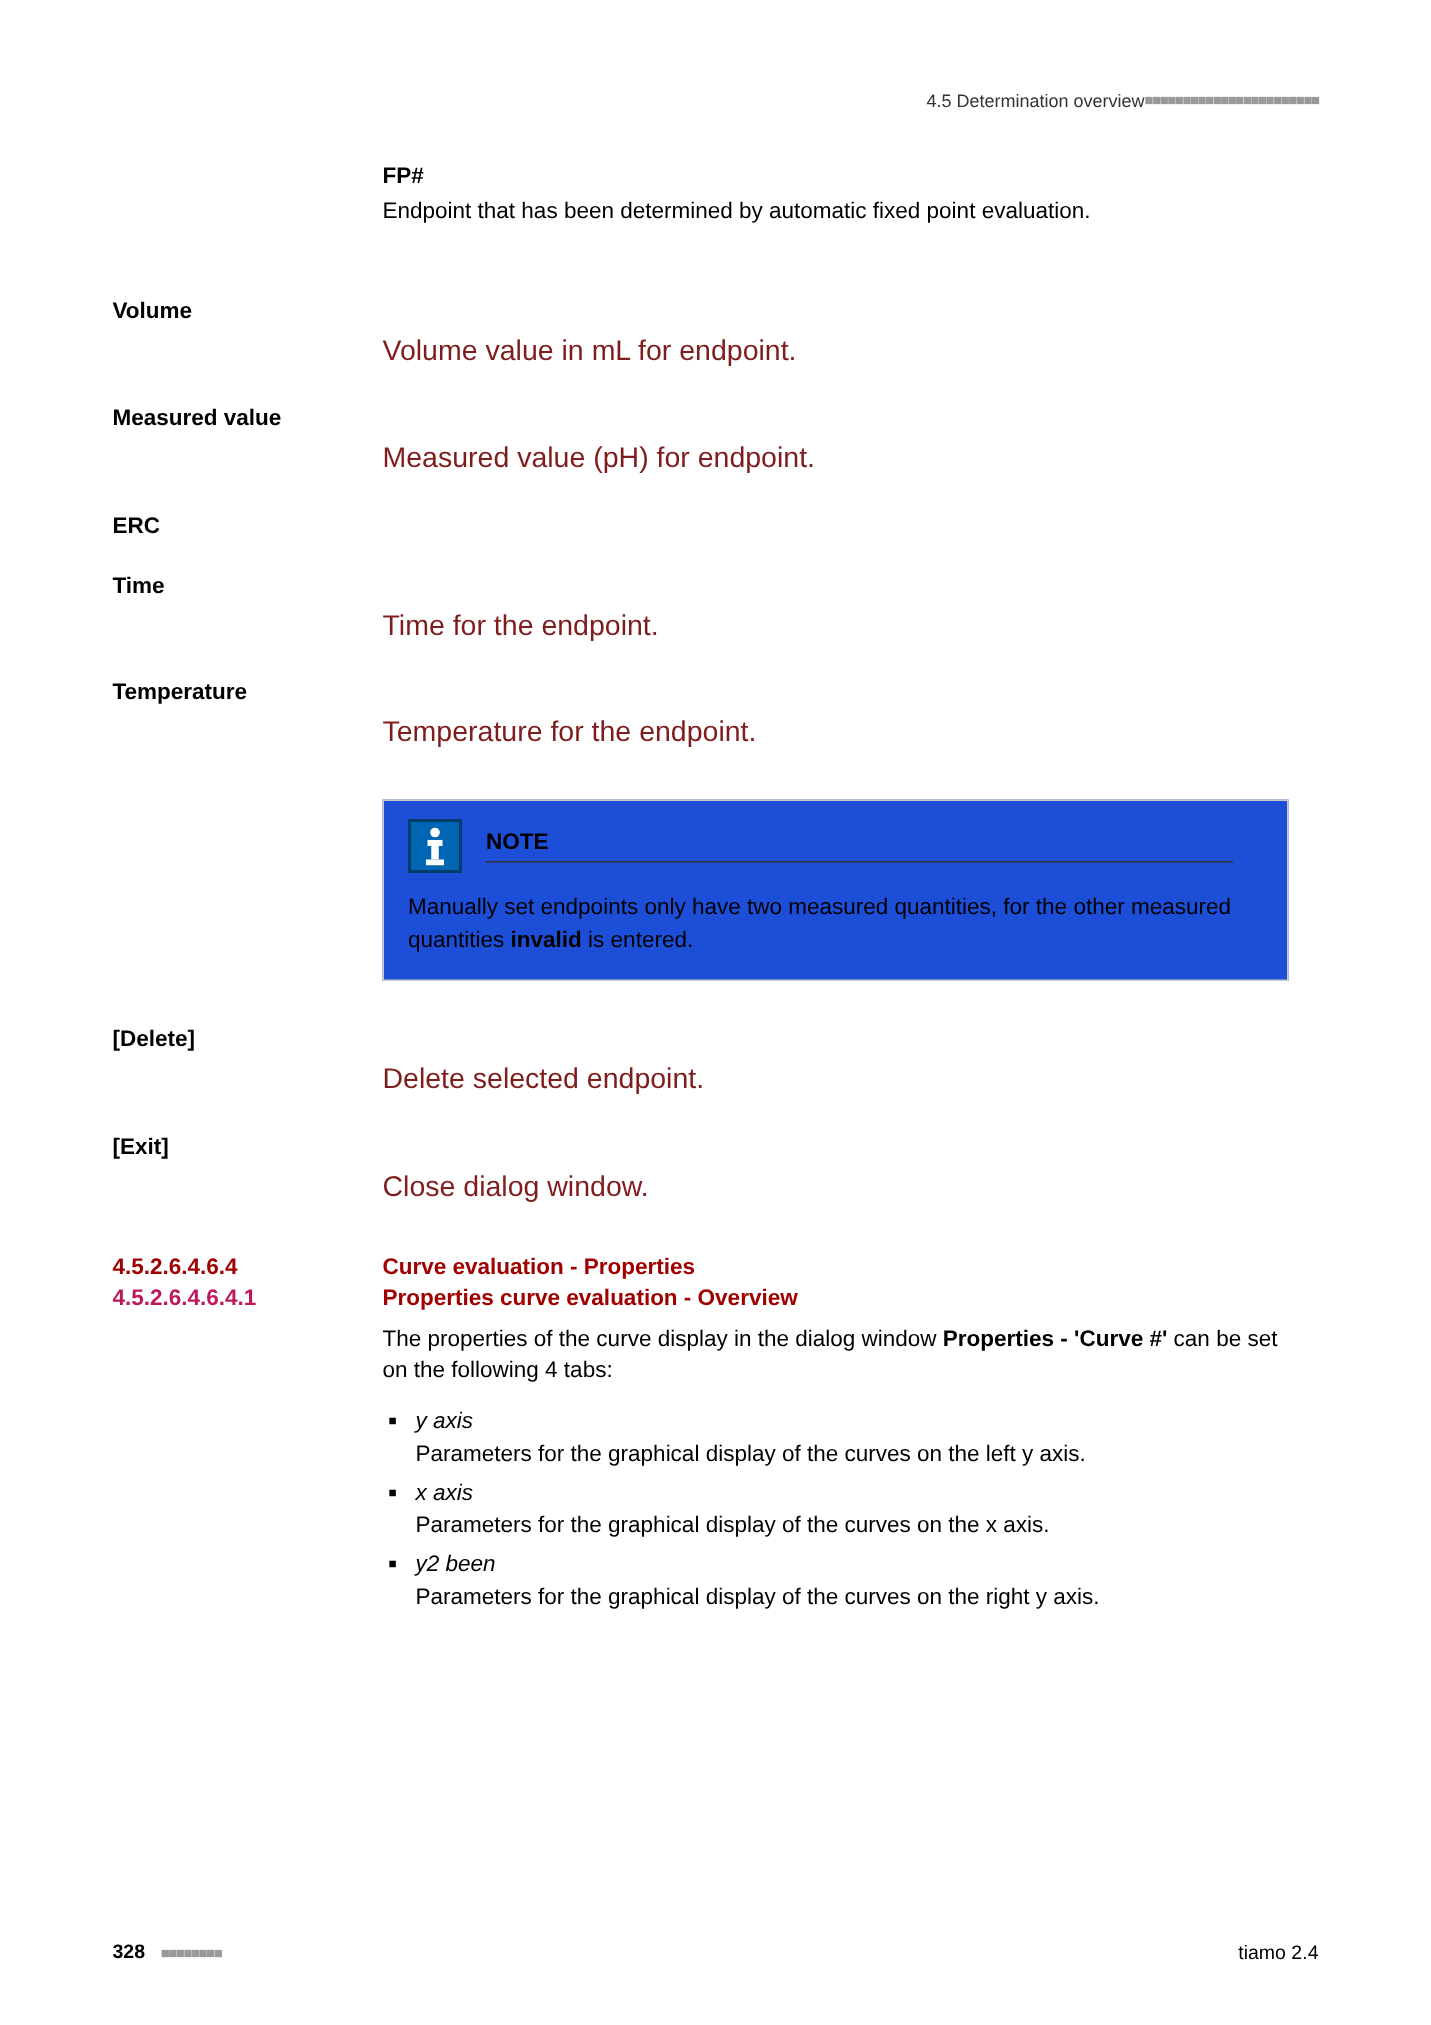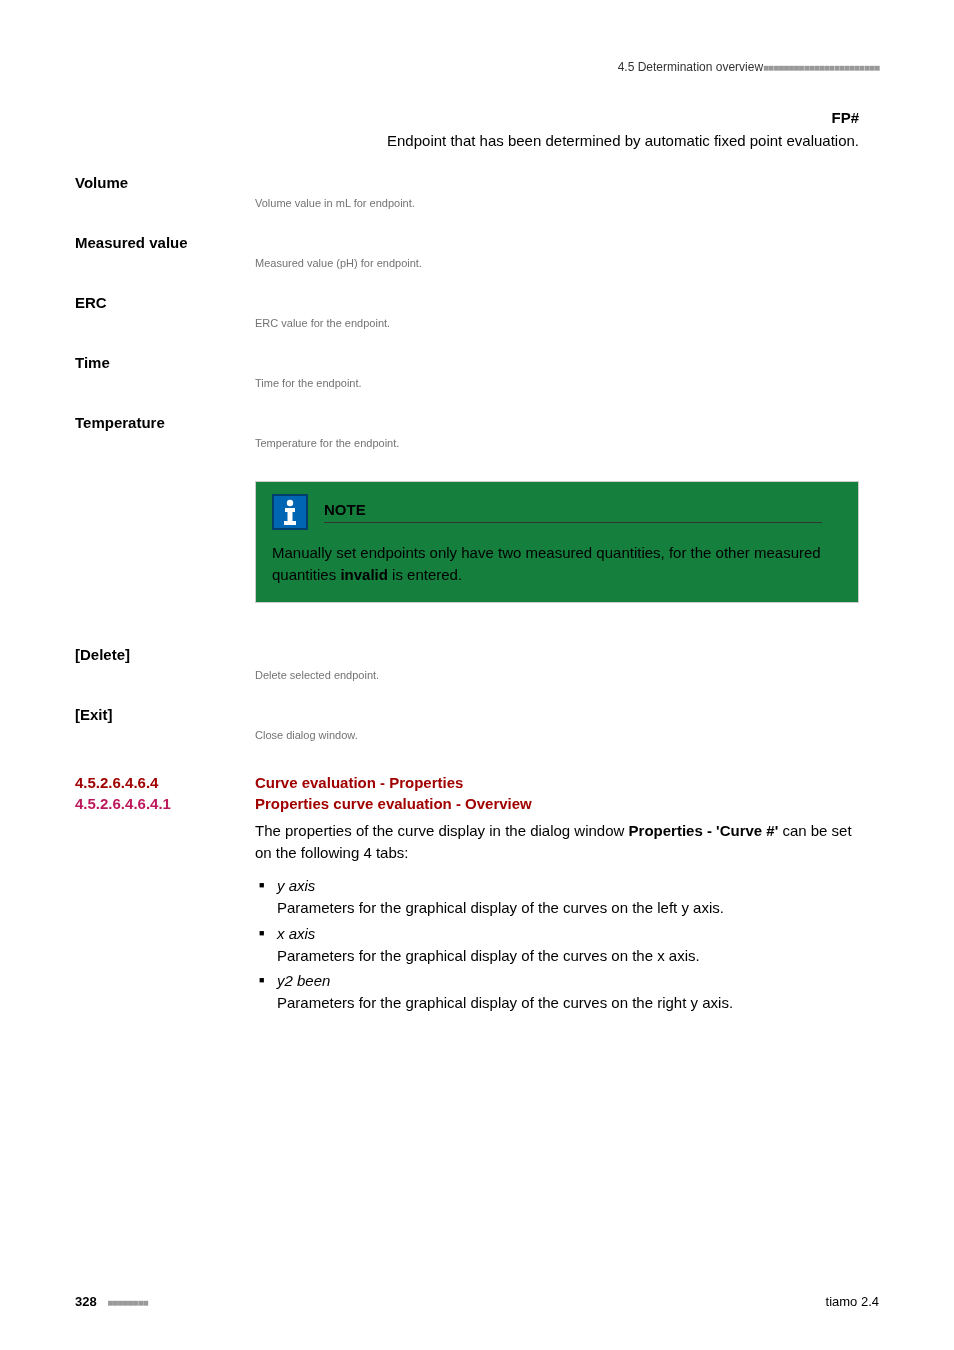--- a/index.html
+++ b/index.html
@@ -42,42 +42,42 @@
     .right-col {
       flex: 1;
       padding-right: 20px;
     }
     .term-label {
       font-size: 15px;
       font-weight: bold;
       color: #000;
     }
     .term-desc {
-      font-size: 11px;
-      color: #737373;
+      font-size: 19px;
+      color: #7f1d1d;
       line-height: 1.45;
     }
     .inline-term {
-      text-align: right;
+      margin-bottom: 25px;
     }
     .inline-term .term-name {
       font-weight: bold;
       font-size: 15px;
       margin-bottom: 4px;
     }
     .inline-term .term-text {
       font-size: 15px;
       line-height: 1.45;
     }
     .note-box {
       border: 1px solid #ccc;
-      background: #15803d;
+      background: #1d4ed8;
       padding: 12px 16px 16px 16px;
       margin-top: 8px;
-      margin-bottom: 21px;
+      margin-bottom: 8px;
     }
     .note-header {
       display: flex;
       align-items: center;
       margin-bottom: 12px;
     }
     .note-icon {
       width: 36px;
       height: 36px;
       background: #0066b3;
@@ -216,23 +216,20 @@
 
 <div class="content-section">
   <div class="left-col"><span class="term-label">Measured value</span></div>
   <div class="right-col">
       <div class="term-desc" style="margin-top:22px;">Measured value (pH) for endpoint.</div>
     </div>
 </div>
 
 <div class="content-section">
   <div class="left-col"><span class="term-label">ERC</span></div>
-  <div class="right-col">
-      <div class="term-desc" style="margin-top:22px;">ERC value for the endpoint.</div>
-    </div>
 </div>
 
 <div class="content-section">
   <div class="left-col"><span class="term-label">Time</span></div>
   <div class="right-col">
       <div class="term-desc" style="margin-top:22px;">Time for the endpoint.</div>
     </div>
 </div>
 
 <div class="content-section">

